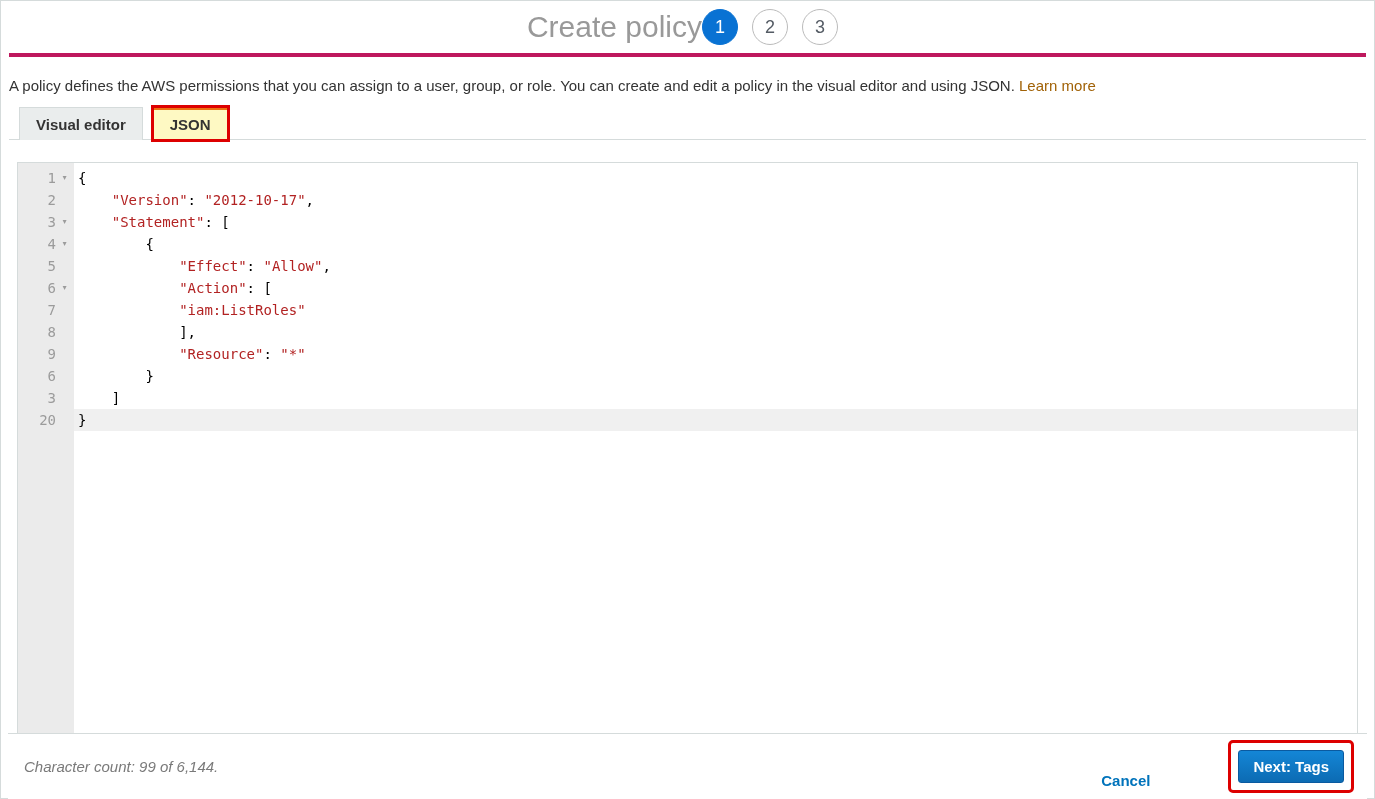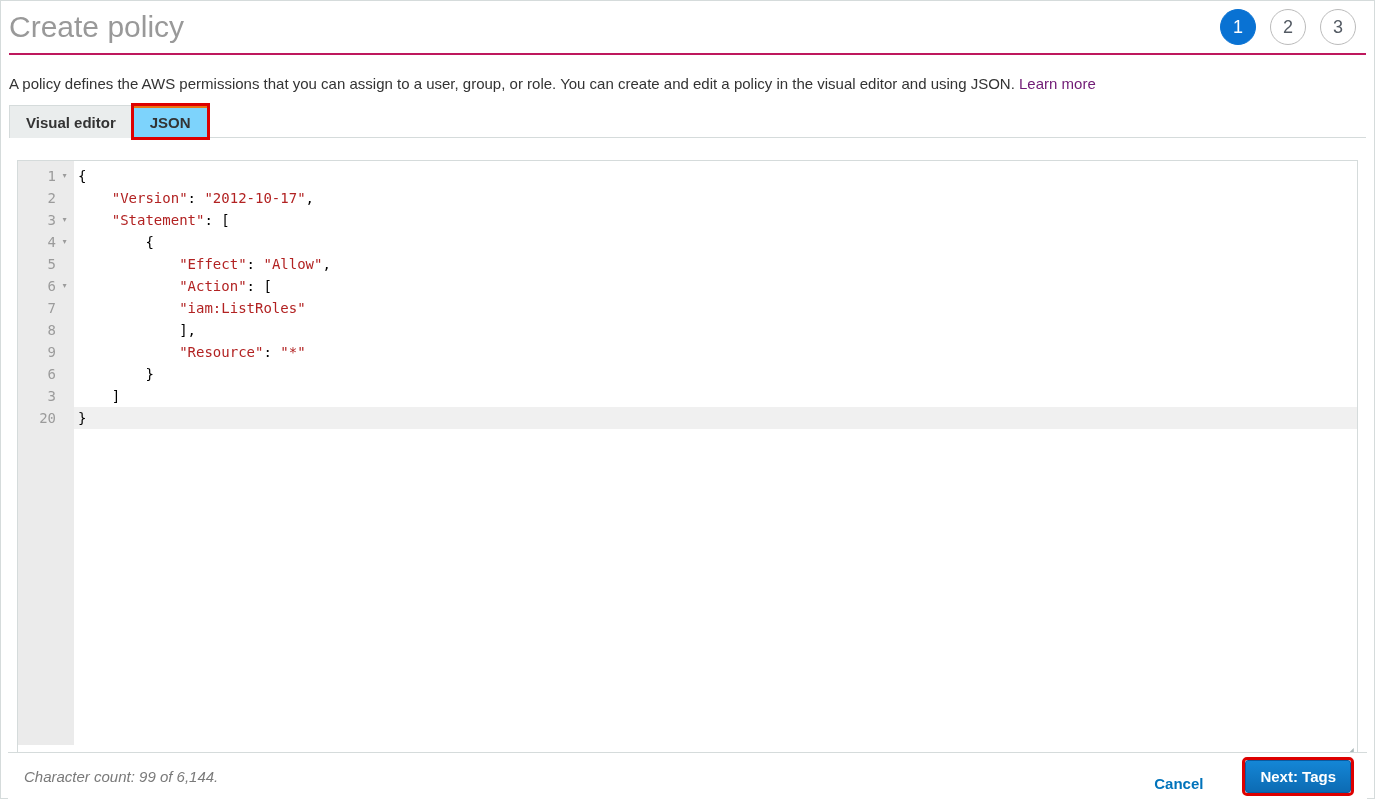--- a/index.html
+++ b/index.html
@@ -15,23 +15,23 @@
   }
   .page {
     padding: 8px 8px 0 8px;
     display: flex;
     flex-direction: column;
     height: 100%;
   }
   .header-row {
     display: flex;
     align-items: center;
-    justify-content: space-between;
+    justify-content: center;
     padding: 0 0 8px 0;
-    border-bottom: 2px solid #be185d;
+    border-bottom: 4px solid #be185d;
   }
   .page-title {
     font-size: 30px;
     color: #999;
     font-weight: 400;
     margin: 0;
   }
   .steps {
     display: flex;
     gap: 14px;
@@ -53,21 +53,21 @@
   .step.active {
     background: #0972d3;
     border-color: #0972d3;
     color: #fff;
   }
   .description {
     padding: 20px 0 12px 0;
     font-size: 15px;
     color: #333;
   }
-  .description a { color: #701a75; text-decoration: none; }
+  .description a { color: #a16207; text-decoration: none; }
   .tabs-row {
     display: flex;
     align-items: flex-end;
     justify-content: space-between;
     border-bottom: 1px solid #d5dbdb;
     margin-bottom: 22px;
   }
   .tabs {
     display: flex;
     align-items: flex-end;
@@ -77,23 +77,24 @@
     border: 1px solid #d5dbdb;
     border-bottom: none;
     padding: 8px 16px 7px 16px;
     font-size: 15px;
     cursor: pointer;
     margin-right: 0;
     position: relative;
     top: 1px;
     font-weight: 700;
     color: #333;
+    margin-left: 10px;
   }
   .tab.active {
-    background: #7dd3fc;
+    background: #fef9c3;
     border-top: 3px solid #ec7211;
     padding-top: 6px;
   }
   .tab-active-highlight {
     outline: 3px solid #dd0000;
     outline-offset: -1px;
   }
   .import-link {
     color: #0073bb;
     font-size: 16px;
@@ -181,21 +182,21 @@
     display: inline-flex;
     vertical-align: middle;
   }
   .footer {
     position: absolute;
     left: 8px;
     right: 8px;
     bottom: 0;
     border-top: 1px solid #d5dbdb;
     background: #fff;
-    height: 47px;
+    height: 66px;
     display: flex;
     align-items: center;
     justify-content: space-between;
     padding: 0 16px;
   }
   .char-count {
     color: #7a7a7a;
     font-style: italic;
     font-size: 15px;
   }
@@ -217,22 +218,23 @@
     color: #fff;
     border: 1px solid #0a5aa0;
     border-radius: 3px;
     font-weight: 700;
     font-size: 15px;
     padding: 7px 14px;
     cursor: pointer;
   }
   .next-wrap {
     outline: 3px solid #dd0000;
-    padding: 0;
+    padding: 7px;
     border-radius: 2px;
+    margin-left: 39px;
   }
   svg { display: block; }
 </style>
 </head>
 <body>
 
 <div class="page">
 
   <div class="header-row">
     <h1 class="page-title">Create policy</h1>

